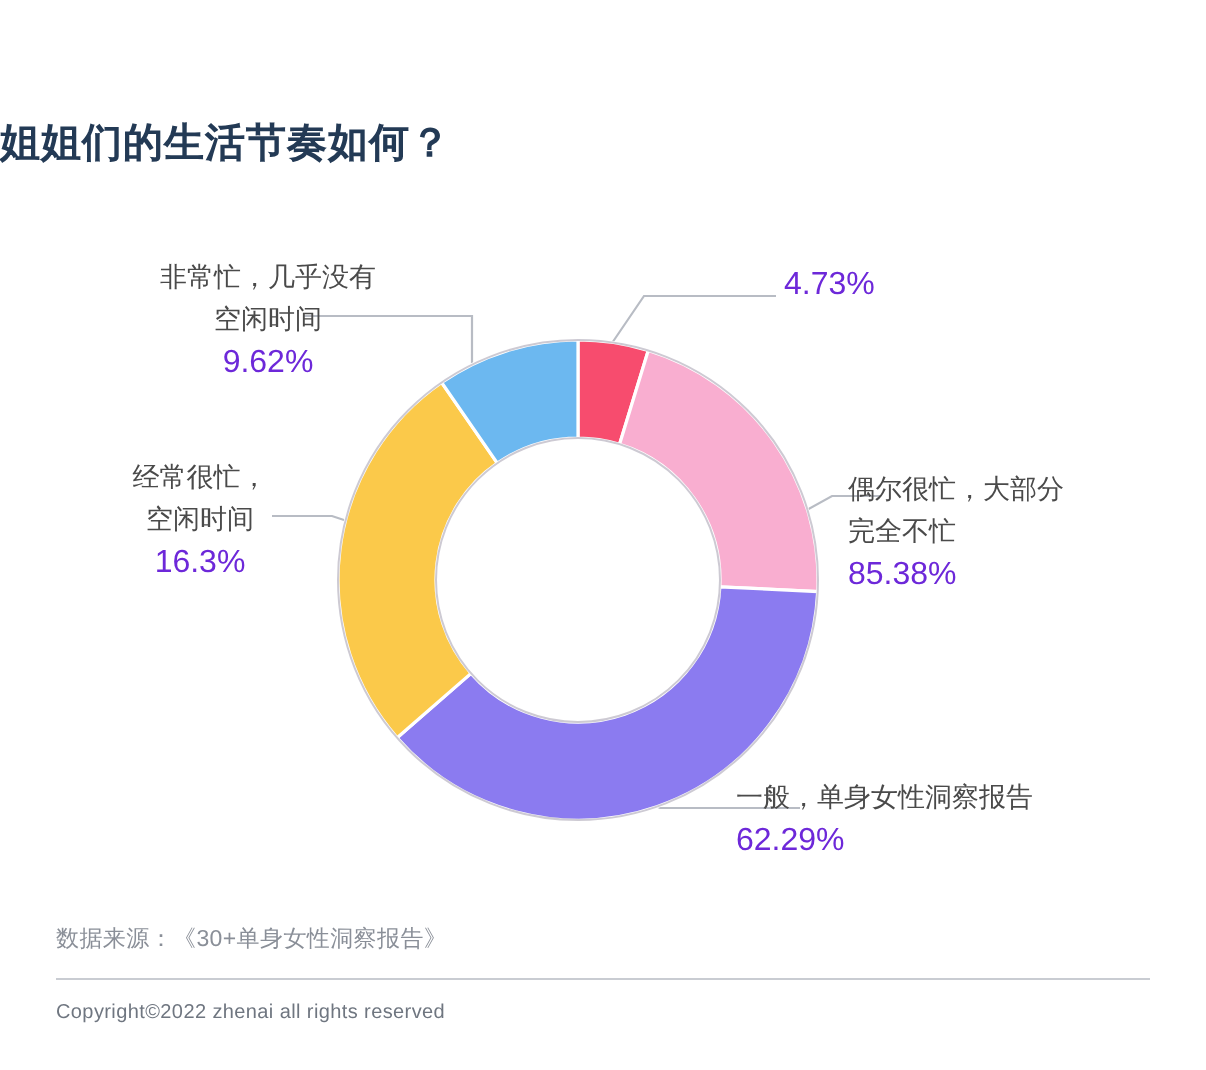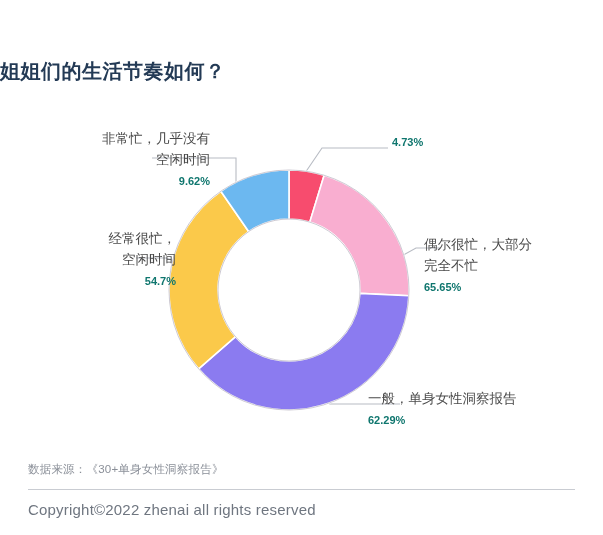--- a/index.html
+++ b/index.html
@@ -70,27 +70,27 @@
   
   .slice-label {
     position: absolute;
     font-size: 13.5px;
     line-height: 21px;
     color: #4a4a4a;
     white-space: nowrap;
   }
   .slice-label .pct {
     display: block;
-    font-weight: bold;
-    font-size: 11px;
-    color: #0f766e;
+    font-weight: normal;
+    font-size: 16px;
+    color: #6d28d9;
     margin-top: 1px;
   }
   .slice-label.align-right {
-    text-align: right;
+    text-align: center;
   }
   .slice-label.align-left {
     text-align: left;
   }
 
   #label-very-busy   { left: 58px;  top: 128px; width: 152px; }
   #label-often-busy  { left: 24px;  top: 228px; width: 152px; }
   #label-not-busy    { left: 392px; top: 131px; width: 190px; }
   #label-sometimes   { left: 424px; top: 234px; width: 170px; }
   #label-balanced    { left: 368px; top: 388px; width: 220px; }
@@ -108,21 +108,21 @@
     color: #8a8f98;
     letter-spacing: 0.2px;
     padding-bottom: 12px;
   }
   #footer-divider {
     height: 1px;
     background: #c9ccd2;
     width: 100%;
   }
   #copyright {
-    font-size: 15px;
+    font-size: 10px;
     color: #6f7680;
     padding-top: 11px;
     letter-spacing: 0.2px;
   }
 </style>
 </head>
 <body>
 
 <div id="chart-card">
 
@@ -157,31 +157,31 @@
 
   <div class="slice-label align-right" id="label-very-busy">
     <span>非常忙，几乎没有</span><br>
     <span>空闲时间</span>
     <span class="pct">9.62%</span>
   </div>
 
   <div class="slice-label align-right" id="label-often-busy">
     <span>经常很忙，</span><br>
     <span>空闲时间</span>
-    <span class="pct">54.7%</span>
+    <span class="pct">16.3%</span>
   </div>
 
   <div class="slice-label align-left" id="label-not-busy">
     <span class="pct">4.73%</span>
   </div>
 
   <div class="slice-label align-left" id="label-sometimes">
     <span>偶尔很忙，大部分</span><br>
     <span>完全不忙</span>
-    <span class="pct">65.65%</span>
+    <span class="pct">85.38%</span>
   </div>
 
   <div class="slice-label align-left" id="label-balanced">
     <span>一般，单身女性洞察报告</span>
     <span class="pct">62.29%</span>
   </div>
 
   <div id="footer">
     <div id="data-source">数据来源：《30+单身女性洞察报告》</div>
     <div id="footer-divider"></div>

